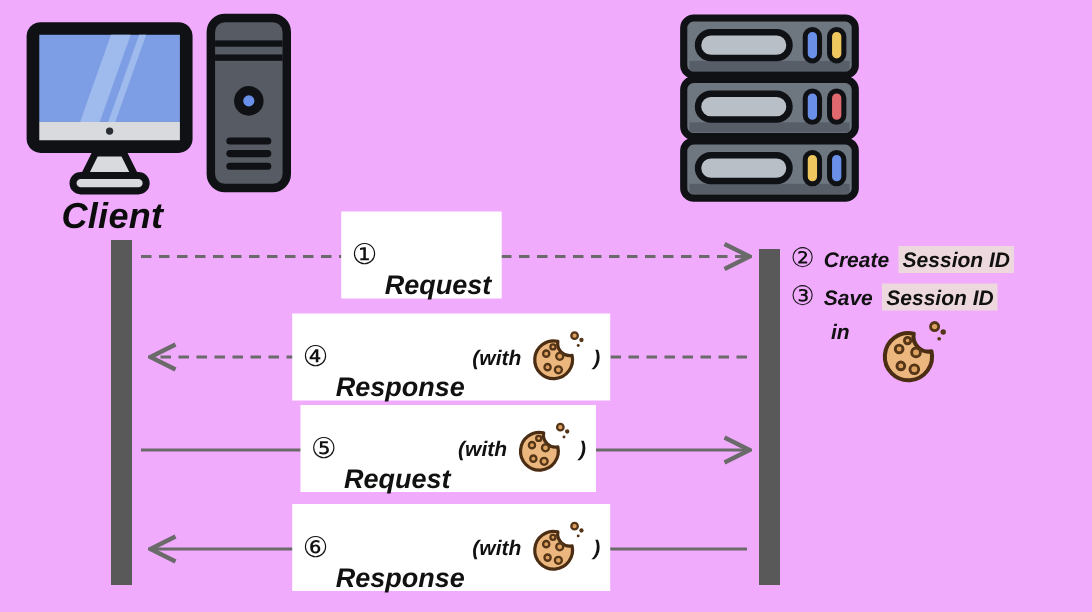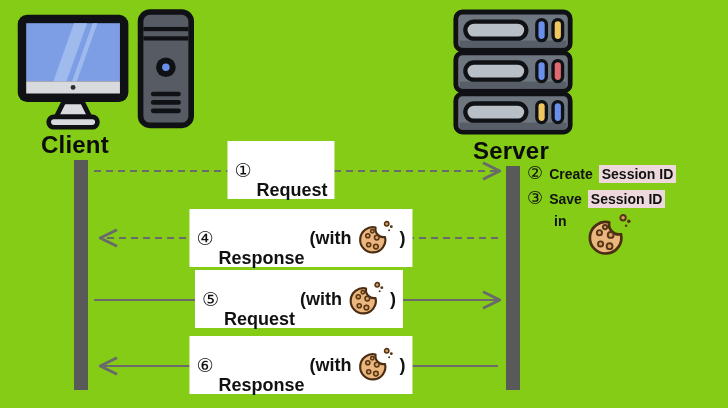--- a/index.html
+++ b/index.html
@@ -1,31 +1,32 @@
 <!DOCTYPE html>
 <html><head>
 <meta charset="utf-8">
 <style>
   html,body{margin:0;padding:0;background:#fff;}
   .stage{
-    position:relative;width:728px;height:408px;background:#84cc16;
+    position:relative;width:728px;height:408px;background:#f0abfc;
     font-family:"Liberation Sans","DejaVu Sans",sans-serif;color:#111;
     overflow:hidden;
+    font-style:italic;
   }
   .abs{position:absolute;}
   .actor-label{font-weight:bold;font-size:24px;letter-spacing:.2px;color:#0c0c0c;}
   .lifeline{position:absolute;width:14px;background:#595959;}
   .msg-label{
     position:absolute;transform:translate(-50%,-50%);
     display:inline-flex;align-items:center;gap:5px;white-space:nowrap;
     background:#fff;padding:0 7px;line-height:1;
   }
   .msg-num{font-size:19px;font-weight:400;}
   .msg-name{font-size:18px;font-weight:bold;margin-top:40px;}
-  .msg-with,.msg-paren{font-size:18px;font-weight:bold;}
+  .msg-with,.msg-paren{font-size:14px;font-weight:bold;}
   .cookie-sm{width:38px;height:36px;margin:-10px 0;}
   .notes{position:absolute;left:527px;top:162px;display:flex;flex-direction:column;}
   .note-line{display:flex;align-items:baseline;gap:6px;white-space:nowrap;height:25px;}
   .note-num{font-size:18px;font-weight:400;}
   .note-text{font-size:14px;font-weight:bold;}
   .hl{background:#edd9dd;padding:1px 3px;}
   .note-in{display:flex;align-items:flex-start;gap:19px;margin-left:27px;margin-top:1px;}
   .cookie-lg{width:48px;height:45px;}
   svg{display:block;}
 </style>
@@ -95,21 +96,20 @@
       <g>
         <rect x="4" y="89" width="120" height="40" rx="7" fill="#6e7680"></rect>
         <rect x="8" y="119" width="112" height="7" fill="#575e68"></rect>
         <rect x="4" y="89" width="120" height="40" rx="7" fill="none" stroke="#0f1115" stroke-width="5"></rect>
         <rect x="14" y="99" width="64" height="18" rx="9" fill="#b9bfc7" stroke="#0f1115" stroke-width="4.5"></rect>
         <rect x="89" y="97" width="10" height="22" rx="5" fill="#eec85e" stroke="#0f1115" stroke-width="3.5"></rect>
         <rect x="106" y="97" width="10" height="22" rx="5" fill="#6a8fe8" stroke="#0f1115" stroke-width="3.5"></rect>
       </g>
     </svg>
   </div>
-  <div class="abs actor-label" style="left:473px;top:137px;">Server</div>
 
   <div class="lifeline" style="left:74px;top:160px;height:230px;"></div>
   <div class="lifeline" style="left:506px;top:166px;height:224px;"></div>
 
   <svg class="abs" style="left:0;top:0;" width="728" height="408">
     <defs>
       <marker id="arrow" viewBox="0 0 12 12" refX="10" refY="6" markerWidth="10" markerHeight="10" orient="auto">
         <path d="M1,1 L11,6 L1,11" fill="none" stroke="#6a6a6a" stroke-width="1.7"></path>
       </marker>
     </defs>

